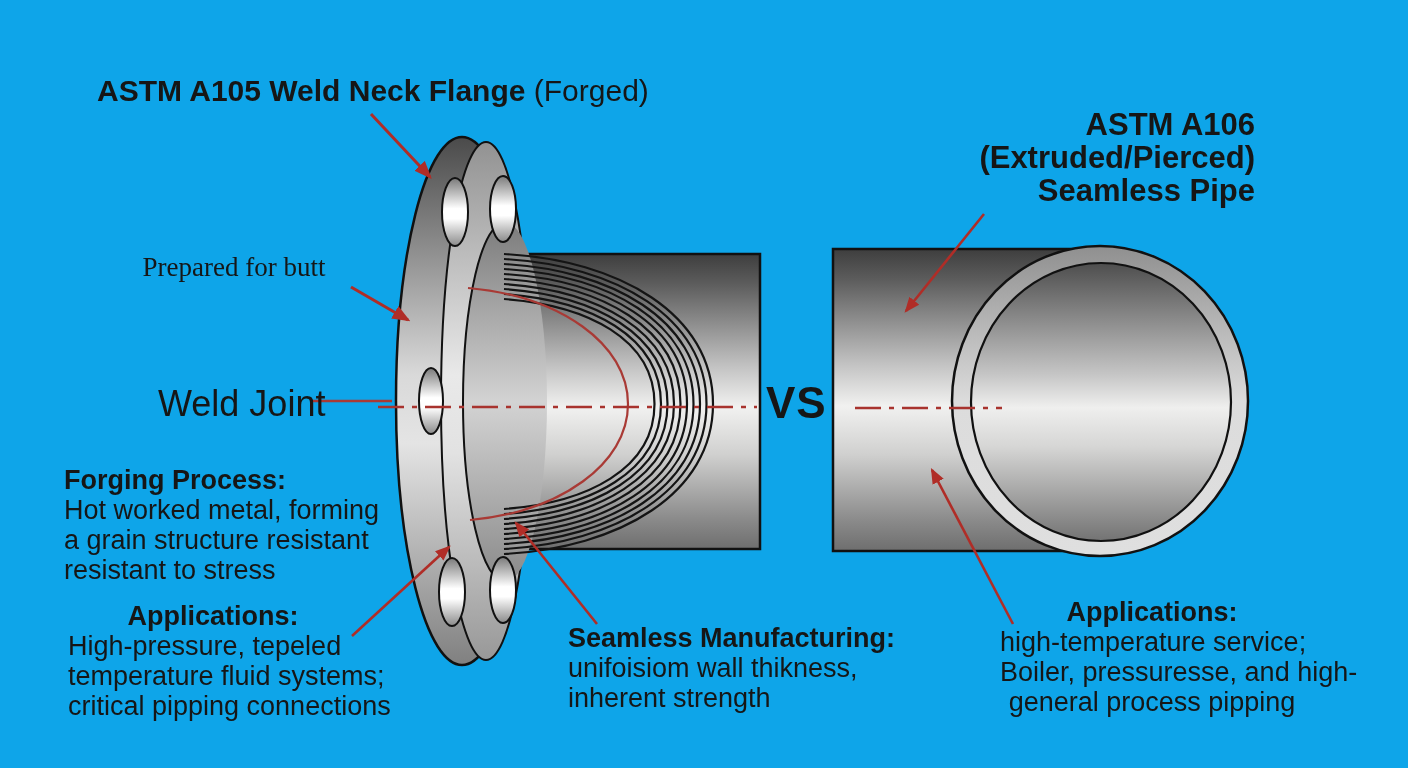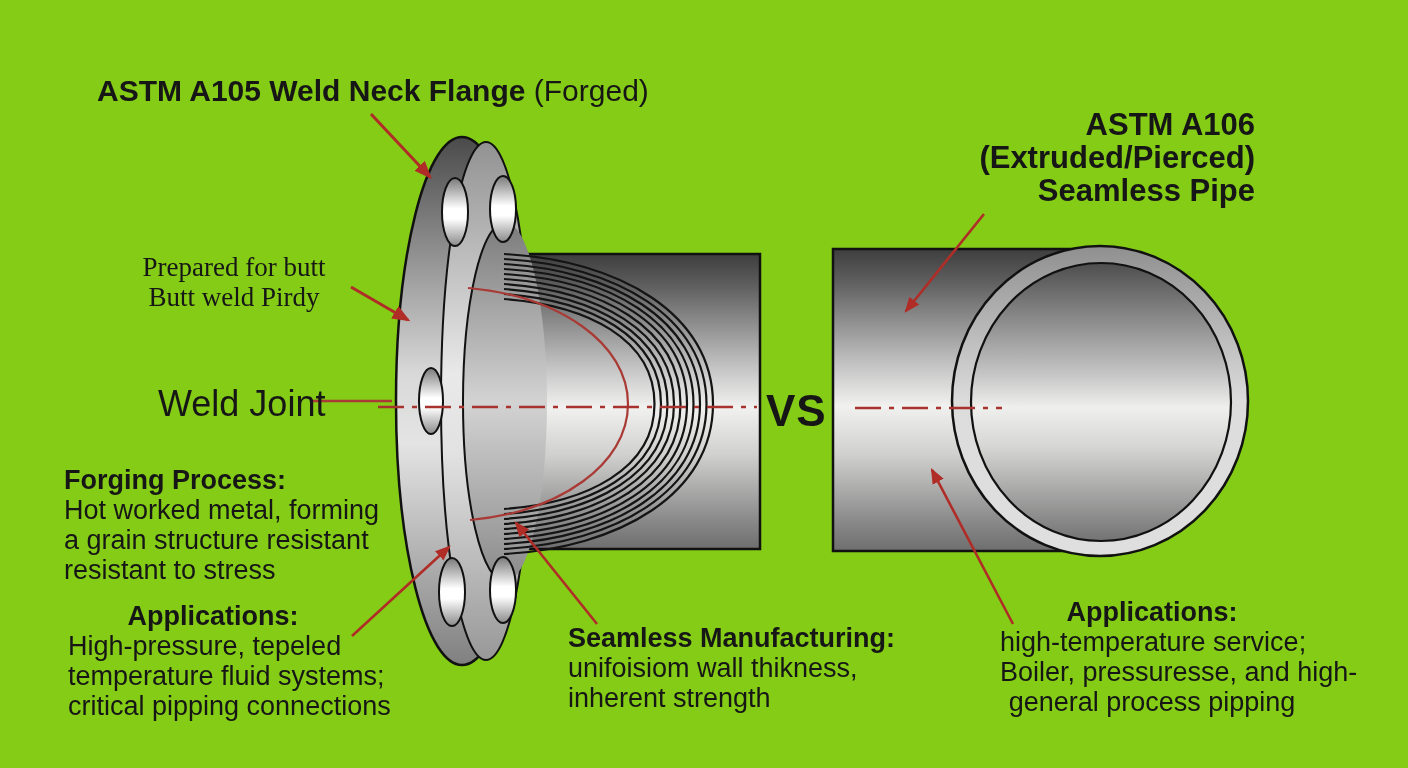--- a/index.html
+++ b/index.html
@@ -1,39 +1,39 @@
 <!DOCTYPE html>
 <html><head>
 <meta charset="utf-8">
 <style>
   html,body{margin:0;padding:0;}
   #stage{
     position:relative;
     width:1408px;height:768px;
-    background:#84cc16;
+    background:#0ea5e9;
     font-family:"Liberation Sans", sans-serif;
     color:#161616;
     overflow:hidden;
   }
   #diagram-svg{position:absolute;left:0;top:0;}
   .txt{position:absolute;white-space:nowrap;}
   .b{font-weight:bold;}
   .title-left{left:97px;top:74px;font-size:30px;}
   .title-right{left:975px;top:108px;width:280px;text-align:right;
                font-size:31px;font-weight:bold;line-height:33px;}
   .note-butt{left:124px;top:252px;width:220px;text-align:center;
              font-size:27px;line-height:30px;font-family:Liberation Serif, serif;}
   .weld-joint{left:158px;top:383px;font-size:36px;font-weight:normal;}
   .blk{font-size:27px;line-height:30px;}
   .forging{left:64px;top:465px;text-align:left;}
   .apps-left{left:52px;top:601px;width:322px;}
   .apps-left .lines{padding-left:16px;}
   .apps-left .hd{text-align:center;}
   .seamless{left:568px;top:623px;text-align:left;}
-  .vs{left:766px;top:378px;font-size:44px;font-weight:bold;letter-spacing:1px;margin-top:8px;}
+  .vs{left:766px;top:378px;font-size:44px;font-weight:bold;letter-spacing:1px;}
   .apps-right{left:1000px;top:597px;width:304px;text-align:center;}
   .hd{font-weight:bold;}
 </style>
 </head>
 <body>
 
 <div id="stage">
 
   <svg id="diagram-svg" width="1408" height="768" viewBox="0 0 1408 768">
     <defs>
@@ -143,21 +143,20 @@
   </div>
 
   <div class="txt title-right">
     <div>ASTM A106</div>
     <div>(Extruded/Pierced)</div>
     <div>Seamless Pipe</div>
   </div>
 
   <div class="txt note-butt">
     <div>Prepared for butt</div>
-    <div>Butt weld Pirdy</div>
   </div>
 
   <div class="txt weld-joint">Weld Joint</div>
 
   <div class="txt blk forging">
     <div class="hd">Forging Process:</div>
     <div>Hot worked metal, forming</div>
     <div>a grain structure resistant</div>
     <div>resistant to stress</div>
   </div>

